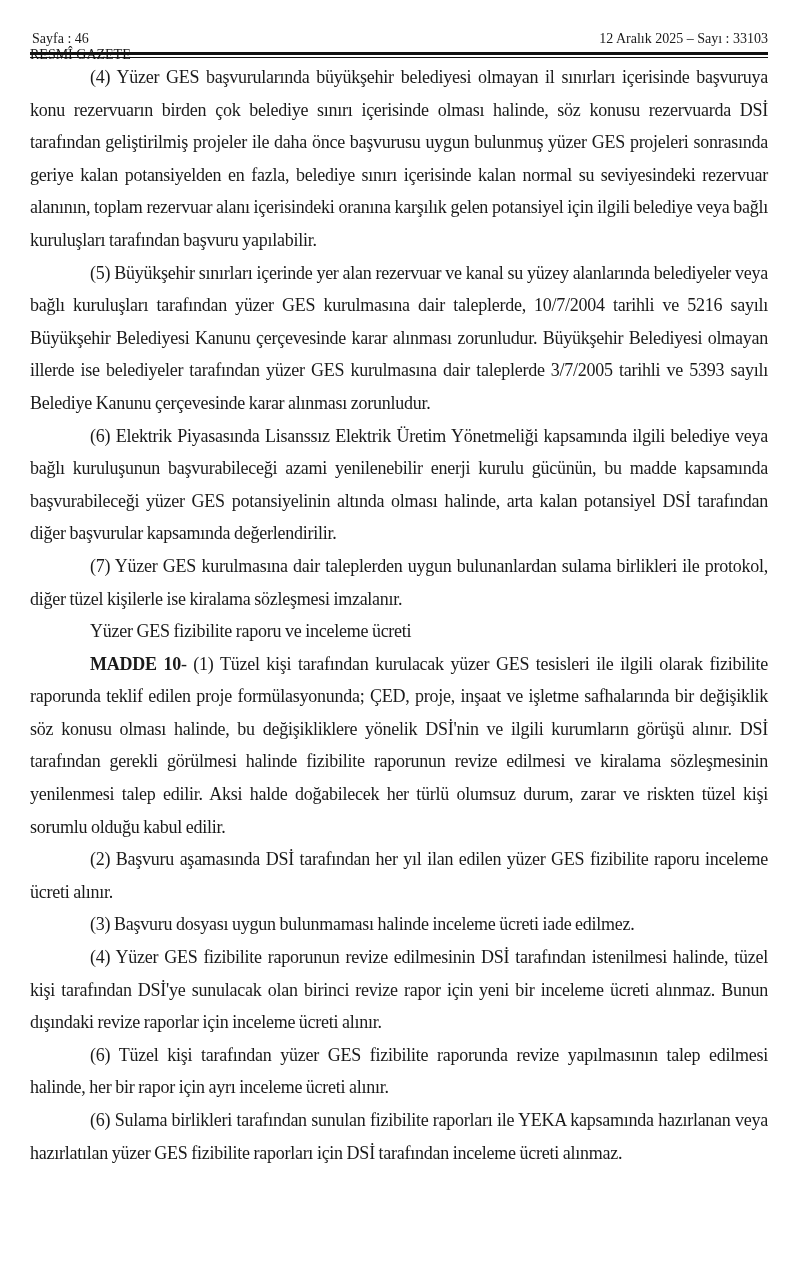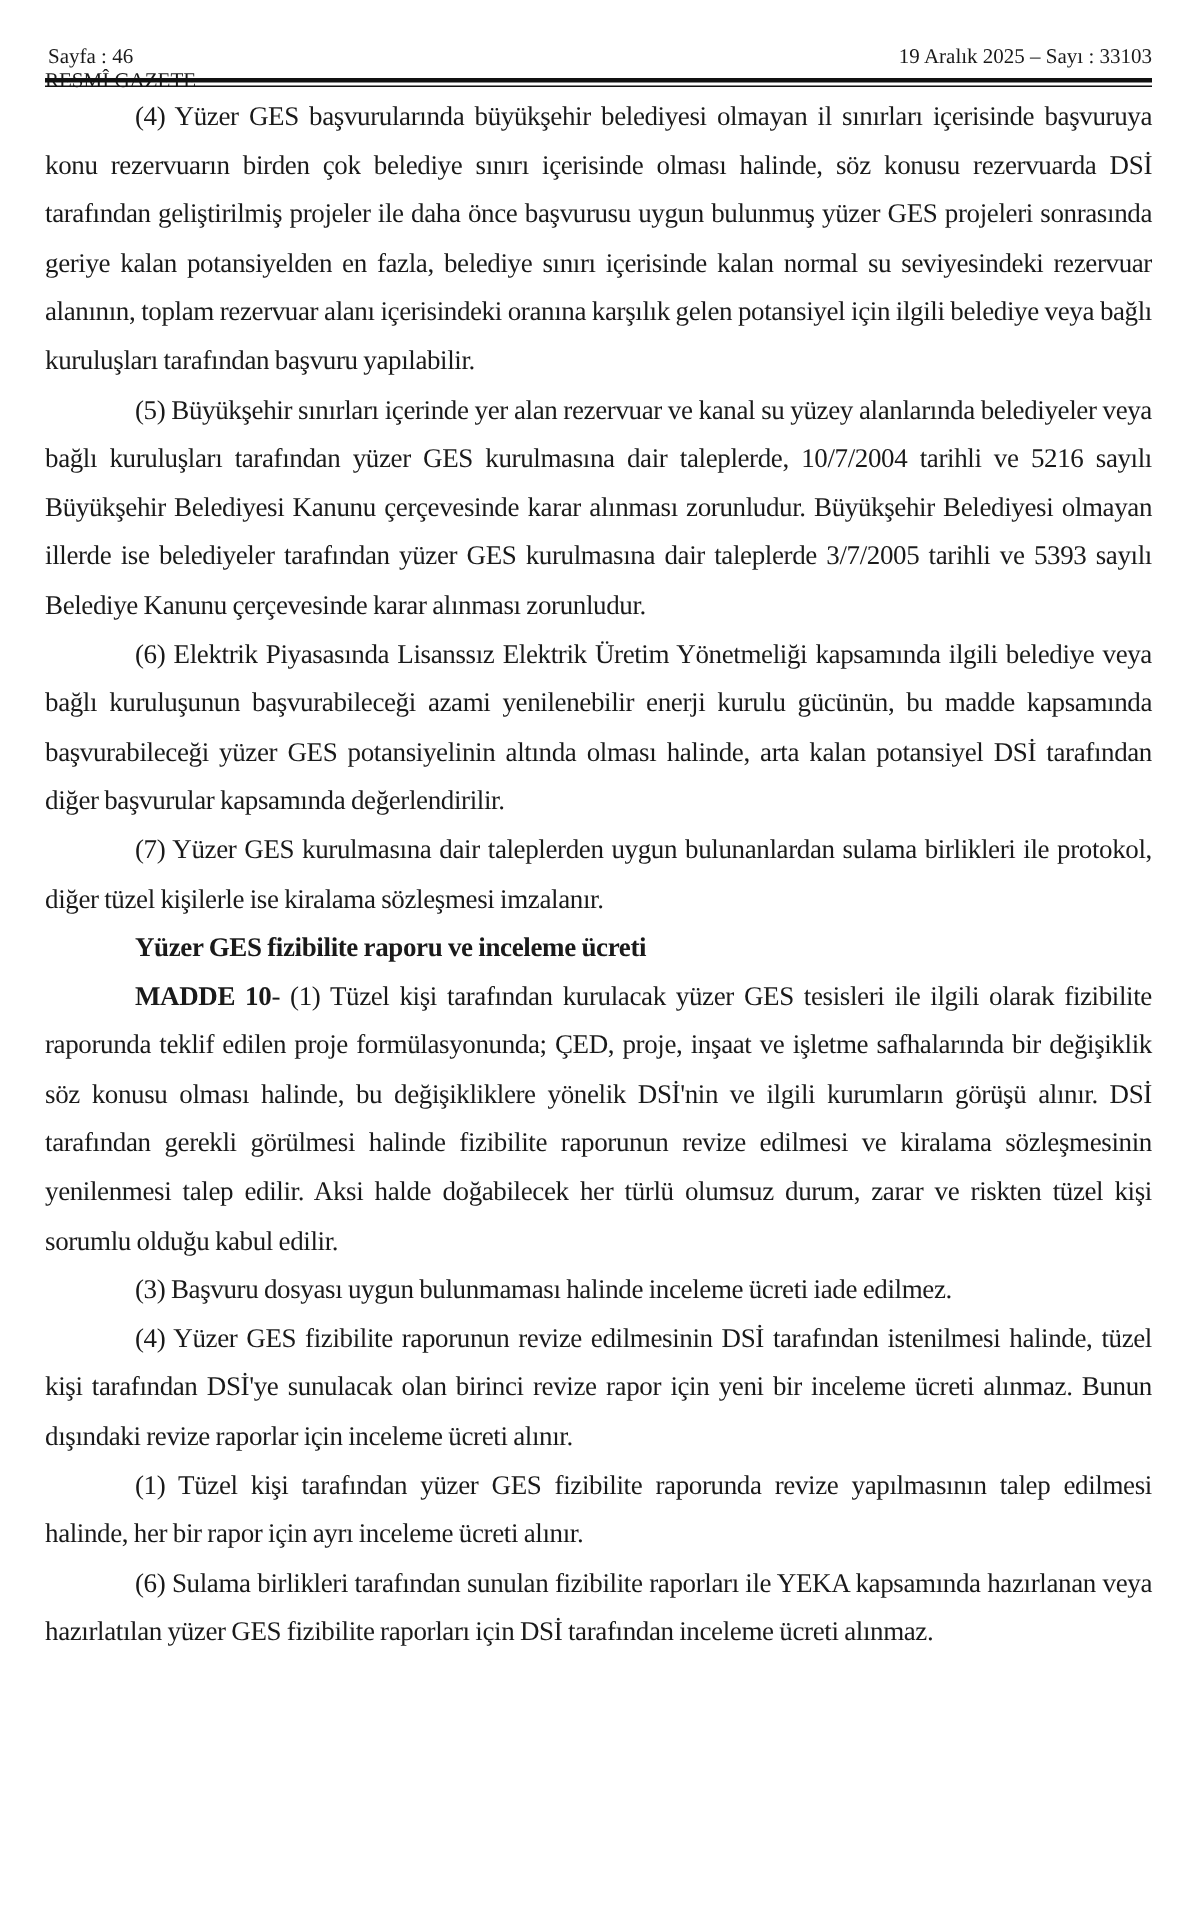--- a/index.html
+++ b/index.html
@@ -62,47 +62,48 @@
     word-spacing: -0.5px;
   }
   .para {
     margin: 0;
     text-indent: 60px;
     hyphens: manual;
   }
   .heading {
     margin: 0;
     text-indent: 60px;
-    font-weight: bold;
+    font-weight: normal;
   }
   .bold-lead {
     font-weight: bold;
   }
 </style>
 </head>
 <body>
 
 <div class="page">
 
   <div class="header">
     <span class="left">Sayfa : 46</span>
     <span class="center">RESMÎ GAZETE</span>
-    <span class="right">19 Aralık 2025 – Sayı : 33103</span>
+    <span class="right">12 Aralık 2025 – Sayı : 33103</span>
   </div>
   <div class="rule-thick"></div>
   <div class="rule-thin"></div>
 
   <div class="body">
     <p class="para">(4) Yüzer GES başvurularında büyükşehir belediyesi olmayan il sınırları içerisinde baş­vuruya konu rezervuarın birden çok belediye sınırı içerisinde olması halinde, söz konusu re­zervuarda DSİ tarafından geliştirilmiş projeler ile daha önce başvurusu uygun bulunmuş yüzer GES projeleri sonrasında geriye kalan potansiyelden en fazla, belediye sınırı içerisinde kalan normal su seviyesindeki rezervuar alanının, toplam rezervuar alanı içerisindeki oranına karşılık gelen potansiyel için ilgili belediye veya bağlı kuruluşları tarafından başvuru yapılabilir.</p>
     <p class="para">(5) Büyükşehir sınırları içerinde yer alan rezervuar ve kanal su yüzey alanlarında bele­diyeler veya bağlı kuruluşları tarafından yüzer GES kurulmasına dair taleplerde, 10/7/2004 ta­rihli ve 5216 sayılı Büyükşehir Belediyesi Kanunu çerçevesinde karar alınması zorunludur. Büyükşehir Belediyesi olmayan illerde ise belediyeler tarafından yüzer GES kurulmasına dair taleplerde 3/7/2005 tarihli ve 5393 sayılı Belediye Kanunu çerçevesinde karar alınması zorun­ludur.</p>
     <p class="para">(6) Elektrik Piyasasında Lisanssız Elektrik Üretim Yönetmeliği kapsamında ilgili be­lediye veya bağlı kuruluşunun başvurabileceği azami yenilenebilir enerji kurulu gücünün, bu madde kapsamında başvurabileceği yüzer GES potansiyelinin altında olması halinde, arta kalan potansiyel DSİ tarafından diğer başvurular kapsamında değerlendirilir.</p>
     <p class="para">(7) Yüzer GES kurulmasına dair taleplerden uygun bulunanlardan sulama birlikleri ile protokol, diğer tüzel kişilerle ise kiralama sözleşmesi imzalanır.</p>
 
     <p class="heading">Yüzer GES fizibilite raporu ve inceleme ücreti</p>
 
     <p class="para"><span class="bold-lead">MADDE 10</span><span>- (1) Tüzel kişi tarafından kurulacak yüzer GES tesisleri ile ilgili olarak fi­zibilite raporunda teklif edilen proje formülasyonunda; ÇED, proje, inşaat ve işletme safhala­rında bir değişiklik söz konusu olması halinde, bu değişikliklere yönelik DSİ'nin ve ilgili ku­rumların görüşü alınır. DSİ tarafından gerekli görülmesi halinde fizibilite raporunun revize edilmesi ve kiralama sözleşmesinin yenilenmesi talep edilir. Aksi halde doğabilecek her türlü olumsuz durum, zarar ve riskten tüzel kişi sorumlu olduğu kabul edilir.</span></p>
+    <p class="para">(2) Başvuru aşamasında DSİ tarafından her yıl ilan edilen yüzer GES fizibilite raporu inceleme ücreti alınır.</p>
     <p class="para">(3) Başvuru dosyası uygun bulunmaması halinde inceleme ücreti iade edilmez.</p>
     <p class="para">(4) Yüzer GES fizibilite raporunun revize edilmesinin DSİ tarafından istenilmesi ha­linde, tüzel kişi tarafından DSİ'ye sunulacak olan birinci revize rapor için yeni bir inceleme ücreti alınmaz. Bunun dışındaki revize raporlar için inceleme ücreti alınır.</p>
-    <p class="para">(1) Tüzel kişi tarafından yüzer GES fizibilite raporunda revize yapılmasının talep edil­mesi halinde, her bir rapor için ayrı inceleme ücreti alınır.</p>
+    <p class="para">(6) Tüzel kişi tarafından yüzer GES fizibilite raporunda revize yapılmasının talep edil­mesi halinde, her bir rapor için ayrı inceleme ücreti alınır.</p>
     <p class="para">(6) Sulama birlikleri tarafından sunulan fizibilite raporları ile YEKA kapsamında ha­zırlanan veya hazırlatılan yüzer GES fizibilite raporları için DSİ tarafından inceleme ücreti alınmaz.</p>
   </div>
 
 </div>
 
 </body></html>

